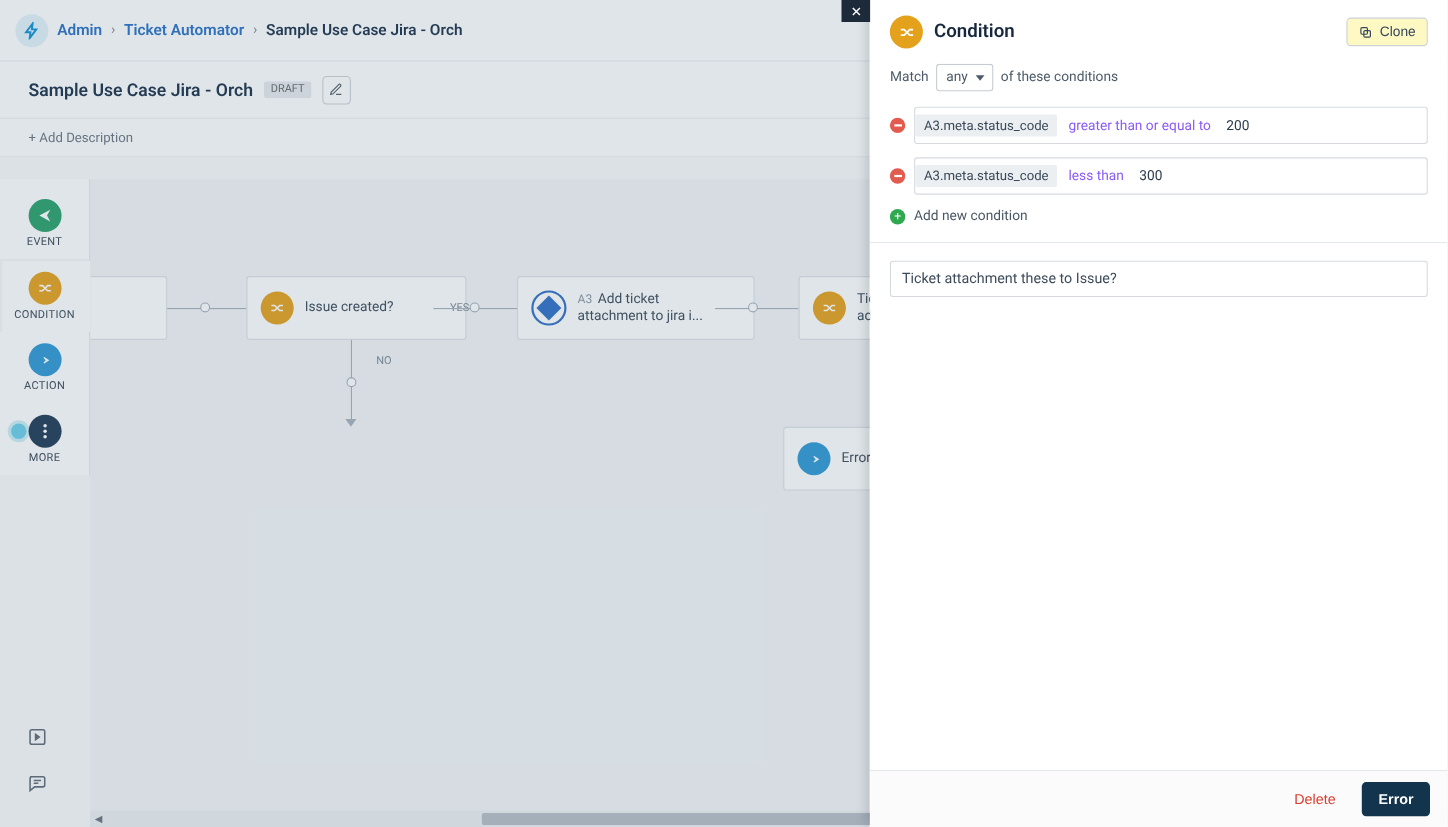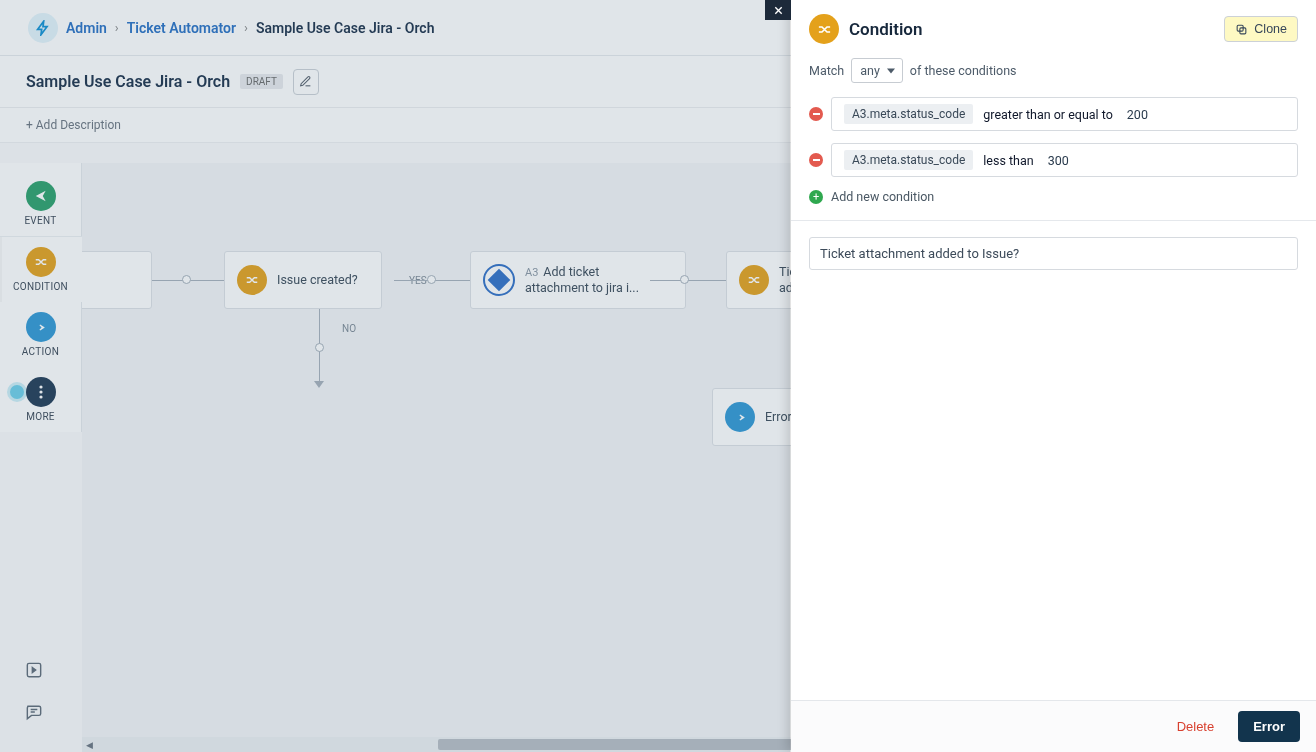--- a/index.html
+++ b/index.html
@@ -1,21 +1,21 @@
 <!DOCTYPE html>
 <html><head>
 <meta charset="utf-8">
 <style>
   * { box-sizing: border-box; }
   html, body { margin:0; padding:0; font-family:-apple-system,BlinkMacSystemFont,"Segoe UI",Roboto,Arial,sans-serif; font-size:13px; color:#1a304a; overflow:hidden; height:100%; width:100%; }
   body { width:1316px; height:752px; position:relative; background:#fff;}
 
   
   .app { position:absolute; top:0; left:0; width:1316px; height:752px; background:#fafbfc;}
-  .topbar { height:56px; display:flex; align-items:center; padding:0 28px; gap:8px; border-bottom:1px solid #e6e9ed; background:#fff;}
+  .topbar { height:56px; display:flex; align-items:center; padding:0 14px; gap:8px; border-bottom:1px solid #e6e9ed; background:#fff;}
   .logo-circ { width:30px; height:30px; border-radius:50%; background:#e2f3fb; display:flex; align-items:center; justify-content:center; color:#0d90d4; }
   .crumb { font-size:14px; font-weight:600; }
   .crumb-link { color:#2871c5; }
   .crumb-plain { color:#1a304a; }
   .crumb-sep { color:#888; font-weight:400; }
 
   .subbar { height:52px; display:flex; align-items:center; padding:0 26px; gap:10px; background:#fff; border-bottom:1px solid #ecedef;}
   .subbar h1 { font-size:16px; font-weight:600; margin:0; }
   .draft-badge { background:#e8eaed; color:#6b6b6b; font-size:10px; padding:2px 6px; border-radius:2px; text-transform:uppercase; }
   .icon-btn { width:26px; height:26px; border:1px solid #ccd1d7; border-radius:4px; display:flex; align-items:center; justify-content:center; background:#fff; color:#56606c;}
@@ -69,23 +69,23 @@
   .clone-btn{ border:1px solid #ccd1d7; border-radius:4px; padding:5px 10px; display:flex; align-items:center; gap:6px; font-size:12.5px; color:#37475a; background:#fef9c3;}
 
   .panel-body{ flex:1; overflow:auto; padding:0 18px; }
   .match-row{ display:flex; align-items:center; gap:7px; font-size:12.5px; color:#4d5b69; margin-bottom:14px;}
   .match-select{ border:1px solid #c7ccd2; border-radius:3px; padding:4px 22px 4px 8px; font-size:12.5px; position:relative; background:#fff;}
   .match-select::after{ content:""; position:absolute; right:7px; top:50%; transform:translateY(-50%); border-left:4px solid transparent; border-right:4px solid transparent; border-top:5px solid #4d5b69;}
 
   .cond-row{ display:flex; align-items:center; gap:8px; margin-bottom:12px;}
   .remove-circ{ width:14px; height:14px; border-radius:50%; background:#e35a4f; display:flex; align-items:center; justify-content:center; flex-shrink:0;}
   .remove-circ::before{ content:""; width:7px; height:2px; background:#fff;}
-  .cond-box{ flex:1; border:1px solid #d6dadf; border-radius:3px; display:flex; align-items:center; padding:6px 12px; gap:10px;}
+  .cond-box{ flex:1; border:1px solid #d6dadf; border-radius:3px; display:flex; align-items:center; padding:6px 0; gap:10px;}
   .cond-tag{ background:#eceff2; padding:3px 8px; border-radius:2px; font-size:12px; color:#3a4958;}
-  .cond-op{ color:#0f172a; font-size:12.5px;}
+  .cond-op{ color:#8b5cf6; font-size:12.5px;}
   .cond-val{ color:#2a3b4d; font-size:12.5px; margin-left:4px;}
   .add-cond{ display:flex; align-items:center; gap:8px; color:#4a5864; font-size:12.5px; margin-top:4px;}
   .add-circ{ width:14px;height:14px;border-radius:50%;background:#2fa84f;display:flex;align-items:center;justify-content:center;color:#fff;font-size:11px;line-height:1;}
 
   .divider{ height:1px; background:#e5e8ec; margin:16px -18px;}
   .name-box{ border:1px solid #d6dadf; border-radius:3px; padding:8px 10px; font-size:13px; color:#3d4b5a;}
 
   .panel-foot{ height:52px; border-top:1px solid #e4e7eb; background:#fbfbfc; display:flex; align-items:center; justify-content:flex-end; gap:18px; padding:0 16px;}
   .delete-link{ color:#d8402f; font-size:13px; background:none; border:none; }
   .done-btn{ background:#12344d; color:#fff; border:none; border-radius:4px; padding:8px 15px; font-size:13px; font-weight:600;}
@@ -166,21 +166,21 @@
   </div>
 
   <div class="canvas">
 
     <div class="node" style="left:-60px; top:88px; width:130px;">
       
     </div>
     <div class="conn-line" style="left:70px; top:117px; width:72px; height:1px;"></div>
     <div class="conn-port" style="left:100px; top:112px;"></div>
 
-    <div class="node" style="left:142px; top:88px; width:158px;">
+    <div class="node" style="left:142px; top:88px; width:200px;">
       <div class="node-circ n-cond ico">
         <svg width="14" height="14" viewBox="0 0 24 24" fill="none" stroke="currentColor" stroke-width="2.5">
             <path d="M3 8h5l4 4-4 4H3"></path>
             <path d="M21 8h-5l-4 4 4 4h5"></path>
           </svg>
       </div>
       <div class="node-text">Issue created?</div>
     </div>
 
     <span class="conn-label" style="left:327px; top:112px;">YES</span>
@@ -304,21 +304,21 @@
       </div>
     </div>
 
     <div class="add-cond">
       <div class="add-circ">+</div>
       <span>Add new condition</span>
     </div>
 
     <div class="divider"></div>
 
-    <div class="name-box">Ticket attachment added to Issue?</div>
+    <div class="name-box">Ticket attachment these to Issue?</div>
 
   </div>
 
   <div class="panel-foot">
     <button class="delete-link">Delete</button>
     <button class="done-btn">Error</button>
   </div>
 </div>
 
 </body></html>

